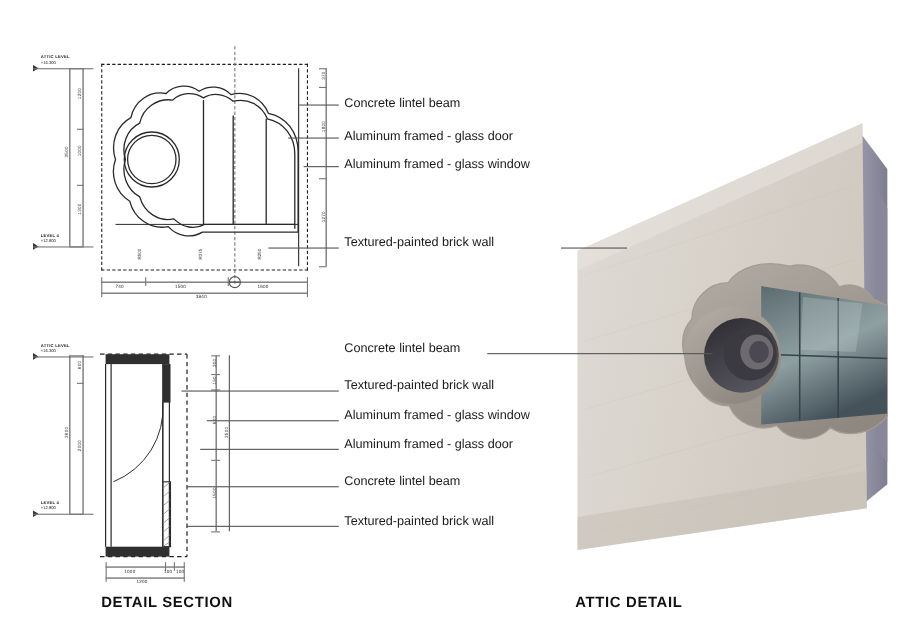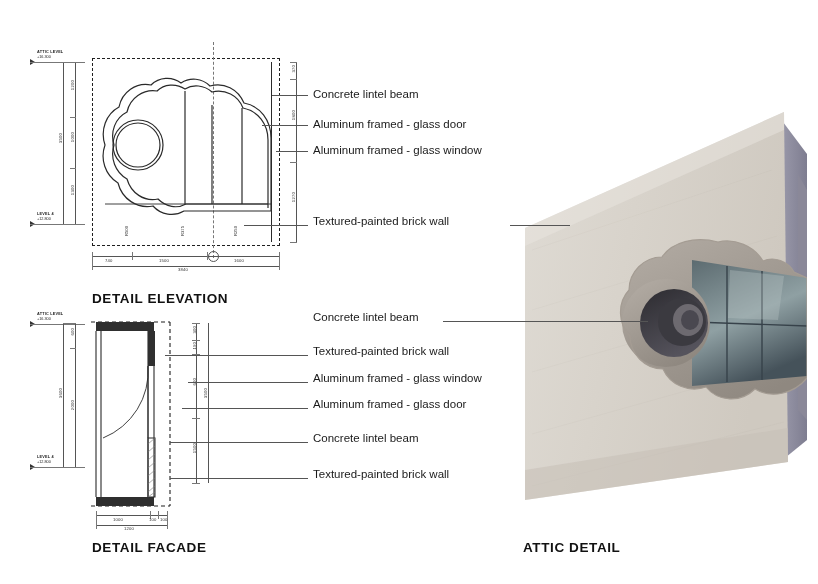--- a/index.html
+++ b/index.html
@@ -176,21 +176,20 @@
     <div class="dimline" style="left:92px; top:266px; width:188px; height:0.7px;"></div>
     <div class="tickline" style="left:92px; top:252px; width:0.7px; height:18px;"></div>
     <div class="tickline" style="left:132px; top:252px; width:0.7px; height:8px;"></div>
     <div class="tickline" style="left:207px; top:252px; width:0.7px; height:8px;"></div>
     <div class="tickline" style="left:279px; top:252px; width:0.7px; height:18px;"></div>
     <div class="dim-txt abs" style="left:105px; top:258px;">740</div>
     <div class="dim-txt abs" style="left:159px; top:258px;">1500</div>
     <div class="dim-txt abs" style="left:234px; top:258px;">1600</div>
     <div class="dim-txt abs" style="left:178px; top:267px;">3840</div>
 
-    <div class="title" style="position:absolute; left:92px; top:291px;">DETAIL ELEVATION</div>
   </div>
 
   <div class="leader" style="left:272px; top:95px; width:36px;"></div>
   <div class="lbl abs" style="left:313px; top:88px;">Concrete lintel beam</div>
 
   <div class="leader" style="left:262px; top:125px; width:46px;"></div>
   <div class="lbl abs" style="left:313px; top:118px;">Aluminum framed - glass door</div>
 
   <div class="leader" style="left:276px; top:151px; width:32px;"></div>
   <div class="lbl abs" style="left:313px; top:144px;">Aluminum framed - glass window</div>
@@ -276,21 +275,21 @@
     <div class="dimline" style="left:96px; top:225px; width:72px; height:0.7px;"></div>
     <div class="tickline" style="left:96px; top:211px; width:0.7px; height:18px;"></div>
     <div class="tickline" style="left:150px; top:211px; width:0.7px; height:8px;"></div>
     <div class="tickline" style="left:158px; top:211px; width:0.7px; height:8px;"></div>
     <div class="tickline" style="left:167px; top:211px; width:0.7px; height:18px;"></div>
     <div class="dim-txt abs" style="left:113px; top:217px;">1000</div>
     <div class="dim-txt abs" style="left:149px; top:217px;">100</div>
     <div class="dim-txt abs" style="left:160px; top:217px;">100</div>
     <div class="dim-txt abs" style="left:124px; top:226px;">1200</div>
 
-    <div class="title" style="position:absolute; left:92px; top:240px;">DETAIL FACADE</div>
+    <div class="title" style="position:absolute; left:92px; top:240px;">DETAIL SECTION</div>
   </div>
 
   <div class="leader" style="left:165px; top:355px; width:143px;"></div>
   <div class="lbl abs" style="left:313px; top:345px;">Textured-painted brick wall</div>
 
   <div class="leader" style="left:188px; top:382px; width:120px;"></div>
   <div class="lbl abs" style="left:313px; top:372px;">Aluminum framed - glass window</div>
 
   <div class="leader" style="left:182px; top:408px; width:126px;"></div>
   <div class="lbl abs" style="left:313px; top:398px;">Aluminum framed - glass door</div>

